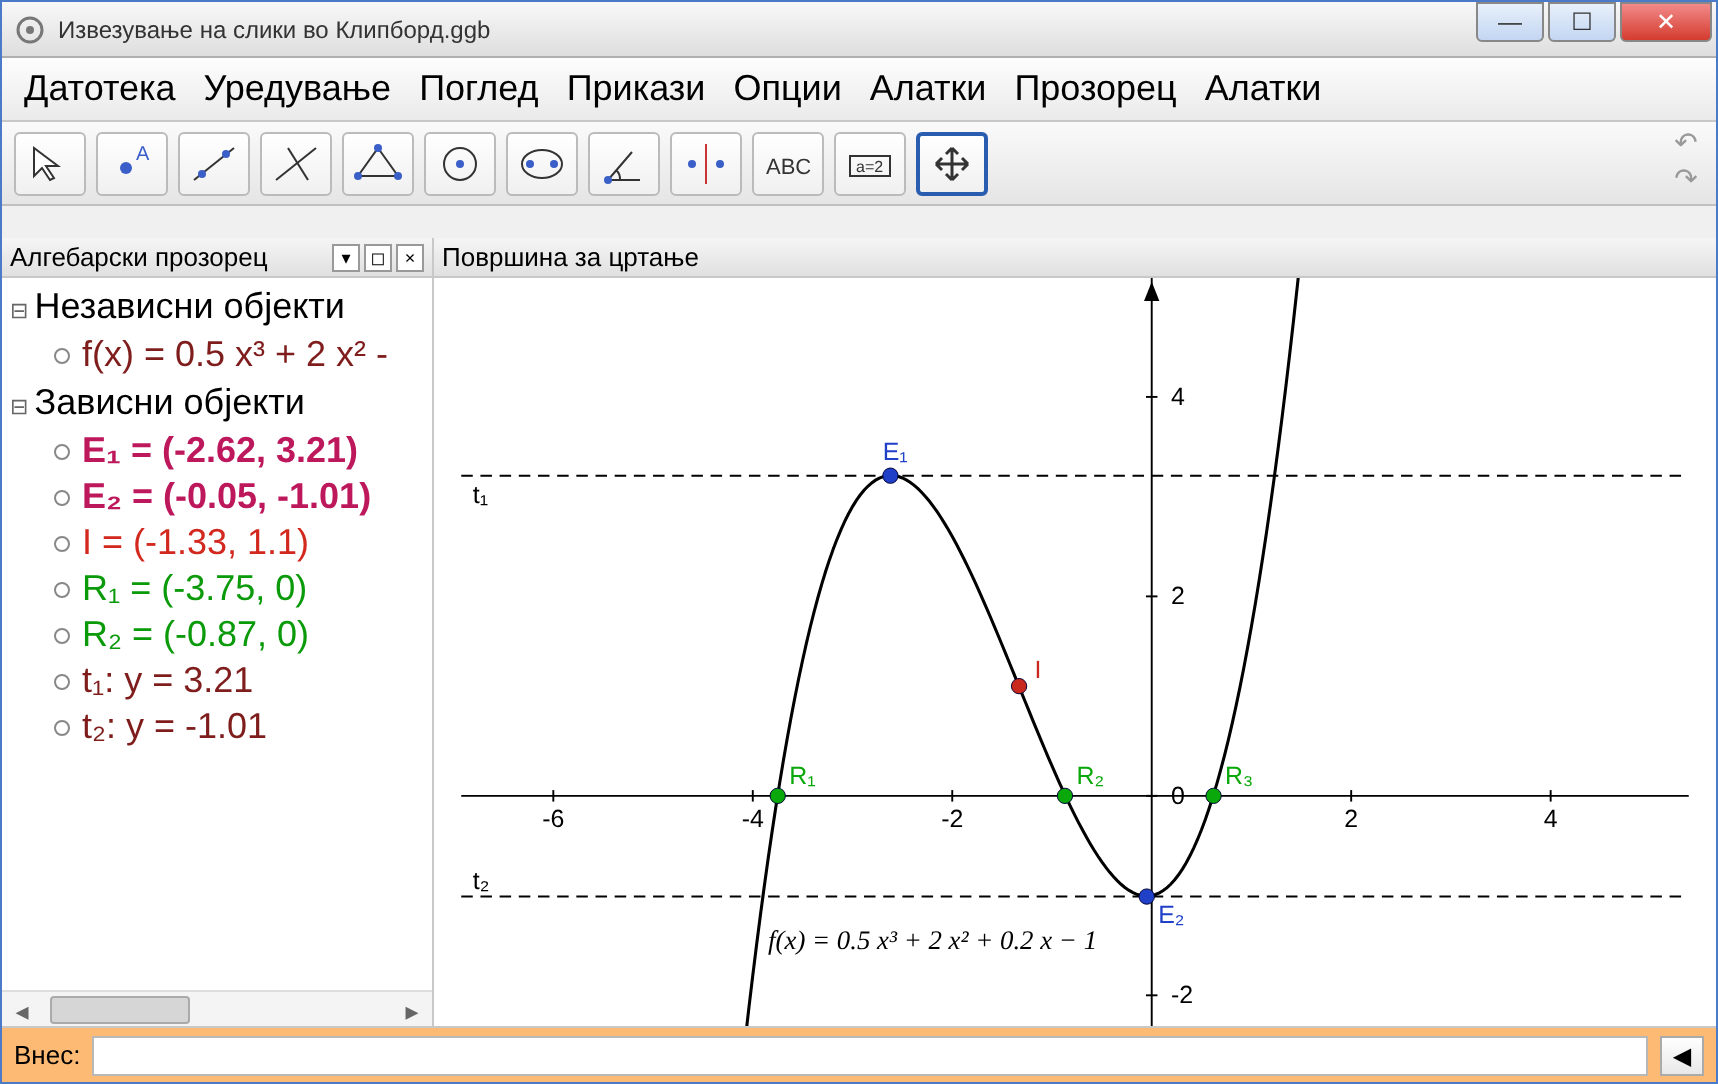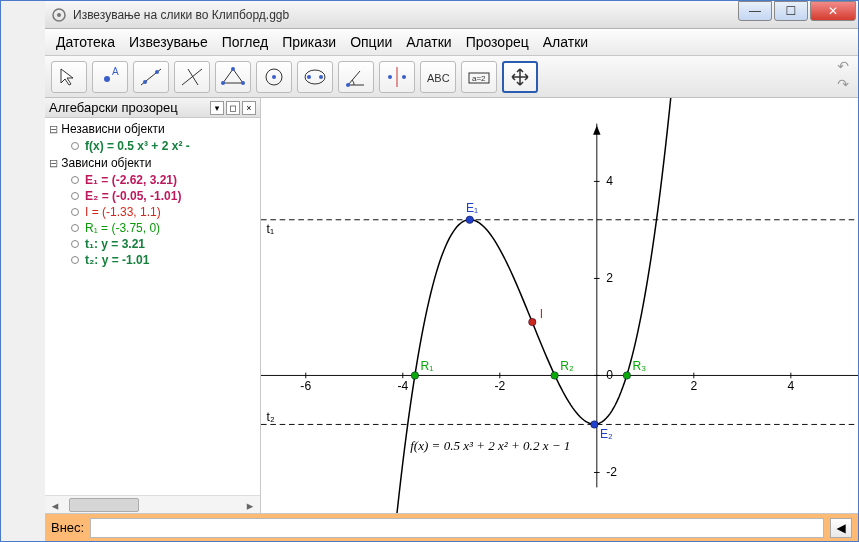--- a/index.html
+++ b/index.html
@@ -3,77 +3,77 @@
 <meta charset="utf-8">
 <style>
   * { box-sizing: border-box; }
   body {
     margin: 0; padding: 0;
     font-family: Arial, sans-serif;
     font-size: 13px;
     background: #fff;
     width: 859px; height: 542px; overflow: hidden;
   }
-  .window { width: 859px; height: 542px; border: 1px solid #4a7ac8; background: #f0f0f0; display: flex; flex-direction: column; padding-left: 44px; }
+  .window { width: 859px; height: 542px; border: 1px solid #4a7ac8; background: #f0f0f0; display: flex; flex-direction: column; }
   .titlebar {
     height: 28px; background: linear-gradient(to bottom, #f8f8f8, #dedede);
     display: flex; align-items: center; position: relative;
     border-bottom: 1px solid #b0b0b0;
   }
   .titlebar .app-icon { width: 16px; height: 16px; margin: 0 6px; display: flex; align-items: center; justify-content: center; }
   .titlebar .title { flex: 1; font-size: 12px; color: #333; }
   .win-btns { display: flex; height: 20px; margin-right: 2px; margin-top:-8px;}
   .win-btn { width: 34px; height: 20px; border: 1px solid #888; border-radius: 0 0 3px 3px; margin-left: 2px; display:flex; align-items:center; justify-content:center; font-size:12px; color:#333;}
   .win-min { background: linear-gradient(#e8f0fb,#c3d6f2);}
   .win-max { background: linear-gradient(#e8f0fb,#c3d6f2);}
   .win-close { background: linear-gradient(#f28a8a,#d43c2e); color:#fff; width:46px;}
   .menubar {
     background: linear-gradient(#fdfdfd,#eaeaea); border-bottom:1px solid #c8c8c8;
-    display:flex; padding: 2px 4px; font-size: 14px; align-items: center;
+    display:flex; padding: 2px 4px; font-size: 18px; align-items: center;
   }
   .menubar span { padding: 3px 7px; cursor: default; }
   .toolbar {
     background: linear-gradient(#fafafa,#e5e5e5); border-bottom:1px solid #c0c0c0;
     padding: 4px 6px; display:flex; align-items:center; height:42px;
     position:relative;
   }
   .tbtn {
     width: 36px; height: 32px; background: linear-gradient(#fff,#f0f0f0);
     border: 1px solid #bbb; border-radius: 3px; margin-right: 5px;
     display:flex; align-items:center; justify-content:center; cursor:default;
     position:relative;
   }
   .tbtn svg { width: 28px; height: 24px; }
   .tbtn.active { border: 2px solid #2a5db0; }
   .undo-redo { position:absolute; right:6px; top:2px; display:flex; flex-direction:column; gap:2px;}
   .undo-redo span { width:18px; height:16px; color:#999; font-size:14px; text-align:center; cursor:default;}
-  .content { flex:1; display:flex; overflow:hidden; }
+  .content { flex:1; display:flex; overflow:hidden;margin-top:16px; }
   .algebra {
     width: 216px; background:#fff; border-right:1px solid #c8c8c8;
     display:flex; flex-direction:column; position:relative;
   }
   .panel-header {
     background: linear-gradient(#f5f5f5,#e0e0e0);
     border-bottom:1px solid #c8c8c8; padding:2px 4px;
     font-size:13px; display:flex; align-items:center;
   }
   .panel-controls { margin-left:auto; display:flex; gap:2px;}
   .panel-controls span {
     width:14px; height:14px; border:1px solid #999; font-size:9px;
     display:flex; align-items:center; justify-content:center; cursor:default;
     background:#fff;
   }
-  .tree { padding: 2px 4px; overflow-y:auto; flex:1; font-size:12px; }
+  .tree { padding: 2px 4px; overflow-y:auto; flex:1; font-size:18px; }
   .tree-group { margin:2px 0; }
   .tree-group-label { font-weight:normal; cursor:default;}
   .tree-group-label::before { content:"⊟ "; color:#666; font-size:11px;}
   .tree-item { padding:1px 0 1px 22px; display:flex; align-items:center; cursor:default;}
   .bullet { width:8px; height:8px; border-radius:50%; background:#fff; border:1px solid #888; margin-right:6px; flex-shrink:0;}
   .tree-item .label { font-family: Arial; }
-  .fn-black { color:#15803d; font-weight:bold;}
+  .fn-black { color:#7f1d1d; font-weight:normal;}
   .pt-blue { color:#be185d; font-weight:bold;}
   .pt-red { color:#d3281e; font-weight:normal;}
   .pt-green { color:#0a9a0a; font-weight:normal;}
   .algebra-scroll { height:18px; border-top:1px solid #ddd; background:#f4f4f4; position:relative;}
   .algebra-scroll .thumb { position:absolute; left:24px; width:70px; height:14px; top:2px; background:#d6d6d6; border:1px solid #aaa; border-radius:2px;}
   .algebra-scroll .arr { position:absolute; top:1px; width:16px; height:16px; display:flex; align-items:center; justify-content:center; color:#666;}
   .algebra-scroll .arr.l{left:2px;} .algebra-scroll .arr.r{right:2px;}
   .drawing { flex:1; background:#fff; display:flex; flex-direction:column; }
   .draw-area { flex:1; position:relative; overflow:hidden; }
   .draw-area svg { width:100%; height:100%; }
@@ -107,21 +107,21 @@
     <span class="title">Извезување на слики во Клипборд.ggb</span>
     <div class="win-btns">
       <div class="win-btn win-min">—</div>
       <div class="win-btn win-max">☐</div>
       <div class="win-btn win-close">✕</div>
     </div>
   </div>
 
   <div class="menubar">
     <span>Датотека</span>
-    <span>Извезување</span>
+    <span>Уредување</span>
     <span>Поглед</span>
     <span>Прикази</span>
     <span>Опции</span>
     <span>Алатки</span>
     <span>Прозорец</span>
     <span>Алатки</span>
   </div>
 
   <div class="toolbar">
     <div class="tbtn">
@@ -238,35 +238,42 @@
         <div class="tree-item">
             <span class="bullet"></span>
             <span class="label pt-red">I = (-1.33, 1.1)</span>
           </div>
         <div class="tree-item">
             <span class="bullet"></span>
             <span class="label pt-green">R₁ = (-3.75, 0)</span>
           </div>
         <div class="tree-item">
             <span class="bullet"></span>
+            <span class="label pt-green">R₂ = (-0.87, 0)</span>
+          </div>
+        <div class="tree-item">
+            <span class="bullet"></span>
             <span class="label fn-black">t₁: y = 3.21</span>
           </div>
         <div class="tree-item">
             <span class="bullet"></span>
             <span class="label fn-black">t₂: y = -1.01</span>
           </div>
       </div>
       <div class="algebra-scroll">
         <span class="arr l">◂</span>
         <div class="thumb"></div>
         <span class="arr r">▸</span>
       </div>
     </div>
 
     <div class="drawing">
+      <div class="panel-header">
+        <span>Површина за цртање</span>
+      </div>
       <div class="draw-area">
         <svg id="plot" viewBox="0 0 640 390">
             <line x1="0" y1="270" x2="640" y2="270" stroke="#000" stroke-width="1"></line>
             <line x1="360" y1="0" x2="360" y2="390" stroke="#000" stroke-width="1"></line>
             <path d="M 360 2 l -4 10 l 8 0 z" fill="#000"></path>
             <line x1="48" y1="267" x2="48" y2="273" stroke="#000"></line>
             <text x="48" y="286" text-anchor="middle" class="plot-label" fill="#000">-6</text>
             <line x1="152" y1="267" x2="152" y2="273" stroke="#000"></line>
             <text x="152" y="286" text-anchor="middle" class="plot-label" fill="#000">-4</text>
             <line x1="256" y1="267" x2="256" y2="273" stroke="#000"></line>

